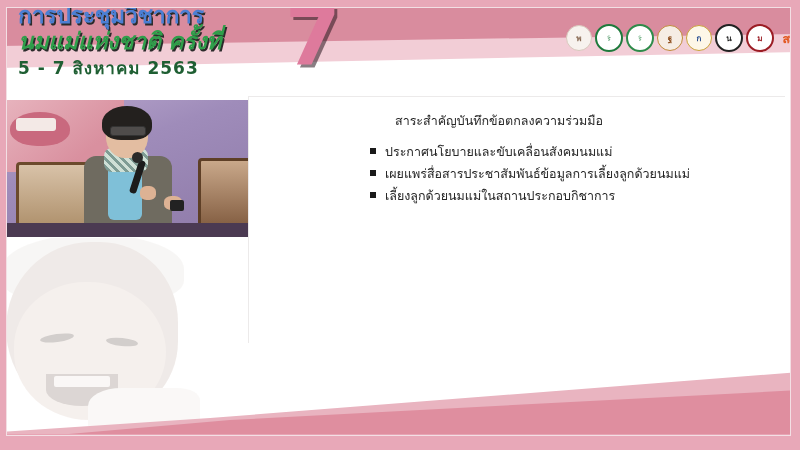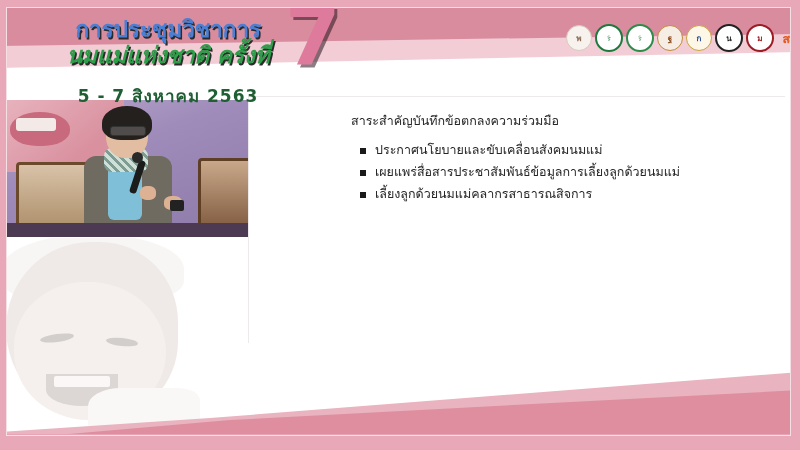--- a/index.html
+++ b/index.html
@@ -27,30 +27,30 @@
         background:#d98c9e;z-index:2;
         clip-path:polygon(0 0, 800px 0, 800px 34px, 0 46px);}
   .hdr-band-light{position:absolute;left:0;top:0;width:800px;height:68px;
         background:#f2cdd6;z-index:1;
         clip-path:polygon(0 0, 800px 0, 800px 52px, 0 68px);}
   .hdr-white-bottom{position:absolute;left:0;top:60px;width:800px;height:36px;
         background:#ffffff;z-index:3;
         clip-path:polygon(0 8px, 800px 0, 800px 36px, 0 36px);}
 
   
-  .title-wrap{position:absolute;left:18px;top:16px;width:300px;z-index:12;
-              text-align:center;}
+  .title-wrap{position:absolute;left:18px;top:2px;width:300px;z-index:12;
+              }
   .title-l1{font-size:23px;font-weight:bold;color:#4b7fd4;line-height:26px;
             letter-spacing:-0.3px;
             text-shadow:1.5px 1.5px 0 #2b2b2b;white-space:nowrap;}
   .title-l2{font-size:23px;font-weight:bold;color:#2f9e4a;line-height:26px;
             letter-spacing:-0.3px;
             text-shadow:1.5px 1.5px 0 #2b2b2b;white-space:nowrap;font-style:italic;}
   .title-date{font-size:17px;font-weight:bold;color:#1f5f33;line-height:24px;
-              margin-top:16px;letter-spacing:1px;white-space:nowrap;}
+              margin-top:2px;letter-spacing:1px;white-space:nowrap;}
 
   
   .num-seven{position:absolute;left:285px;top:-6px;z-index:13;
              font-size:80px;font-weight:bold;color:#de7a9c;line-height:86px;
              text-shadow:3px 3px 0 rgba(40,20,30,.55);
              font-family:"DejaVu Sans",sans-serif;}
 
   
   .tagline{position:absolute;left:356px;top:56px;width:430px;z-index:14;
            text-align:center;font-size:21px;font-weight:bold;
@@ -138,23 +138,23 @@
            background:#efeae6;border-radius:30% 20% 0 0;}
 
   
   .content-panel{position:absolute;left:248px;top:96px;width:536px;height:246px;
                  background:rgba(255,255,255,.86);z-index:9;
                  border-left:1px solid #eceaea;border-top:1px solid #eceaea;}
 
   .body-text{position:absolute;left:351px;top:110px;width:420px;z-index:20;
              color:#2b2b2b;}
   .heading-line{font-size:12.5px;line-height:21px;color:#262626;
-                white-space:nowrap;}
-
-  .bullets{margin:8px;padding:0;list-style:none;margin-top:10px;font-family:Liberation Mono, monospace;}
+                white-space:nowrap;margin-left:44px;}
+
+  .bullets{margin:18px;padding:0;list-style:none;margin-top:10px;}
   .bullets li{position:relative;padding-left:16px;font-size:12.5px;
               line-height:21px;color:#262626;margin-bottom:1px;}
   .bullets li .marker{position:absolute;left:1px;top:7px;width:6px;height:6px;
                       background:#1a1a1a;}
   .bullets li .l2{display:block;}
 
   
   .wave-back{position:absolute;left:0;bottom:0;width:800px;height:80px;z-index:30;
              background:#e9b4c0;
              clip-path:polygon(0 62px, 210px 48px, 800px 2px, 800px 80px, 0 80px);}
@@ -237,21 +237,21 @@
       </li>
       <li>
         <span class="marker"></span>
         <span>เผยแพร่สื่อสารประชาสัมพันธ์ข้อมูลการเลี้ยงลูกด้วยนมแม่</span>
       </li>
       <li>
         <span class="marker"></span>
       </li>
       <li>
         <span class="marker"></span>
-        <span class="l2">เลี้ยงลูกด้วยนมแม่คลากรสาธารณสิจการ</span>
+        <span class="l2">เลี้ยงลูกด้วยนมแม่ในสถานประกอบกิชาการ</span>
       </li>
     </ul>
   </div>
 
   <div class="wave-back"></div>
   <div class="wave-front"></div>
   <div class="wave-strip"></div>
 
   <div class="frame-top"></div>
   <div class="frame-bottom"></div>

